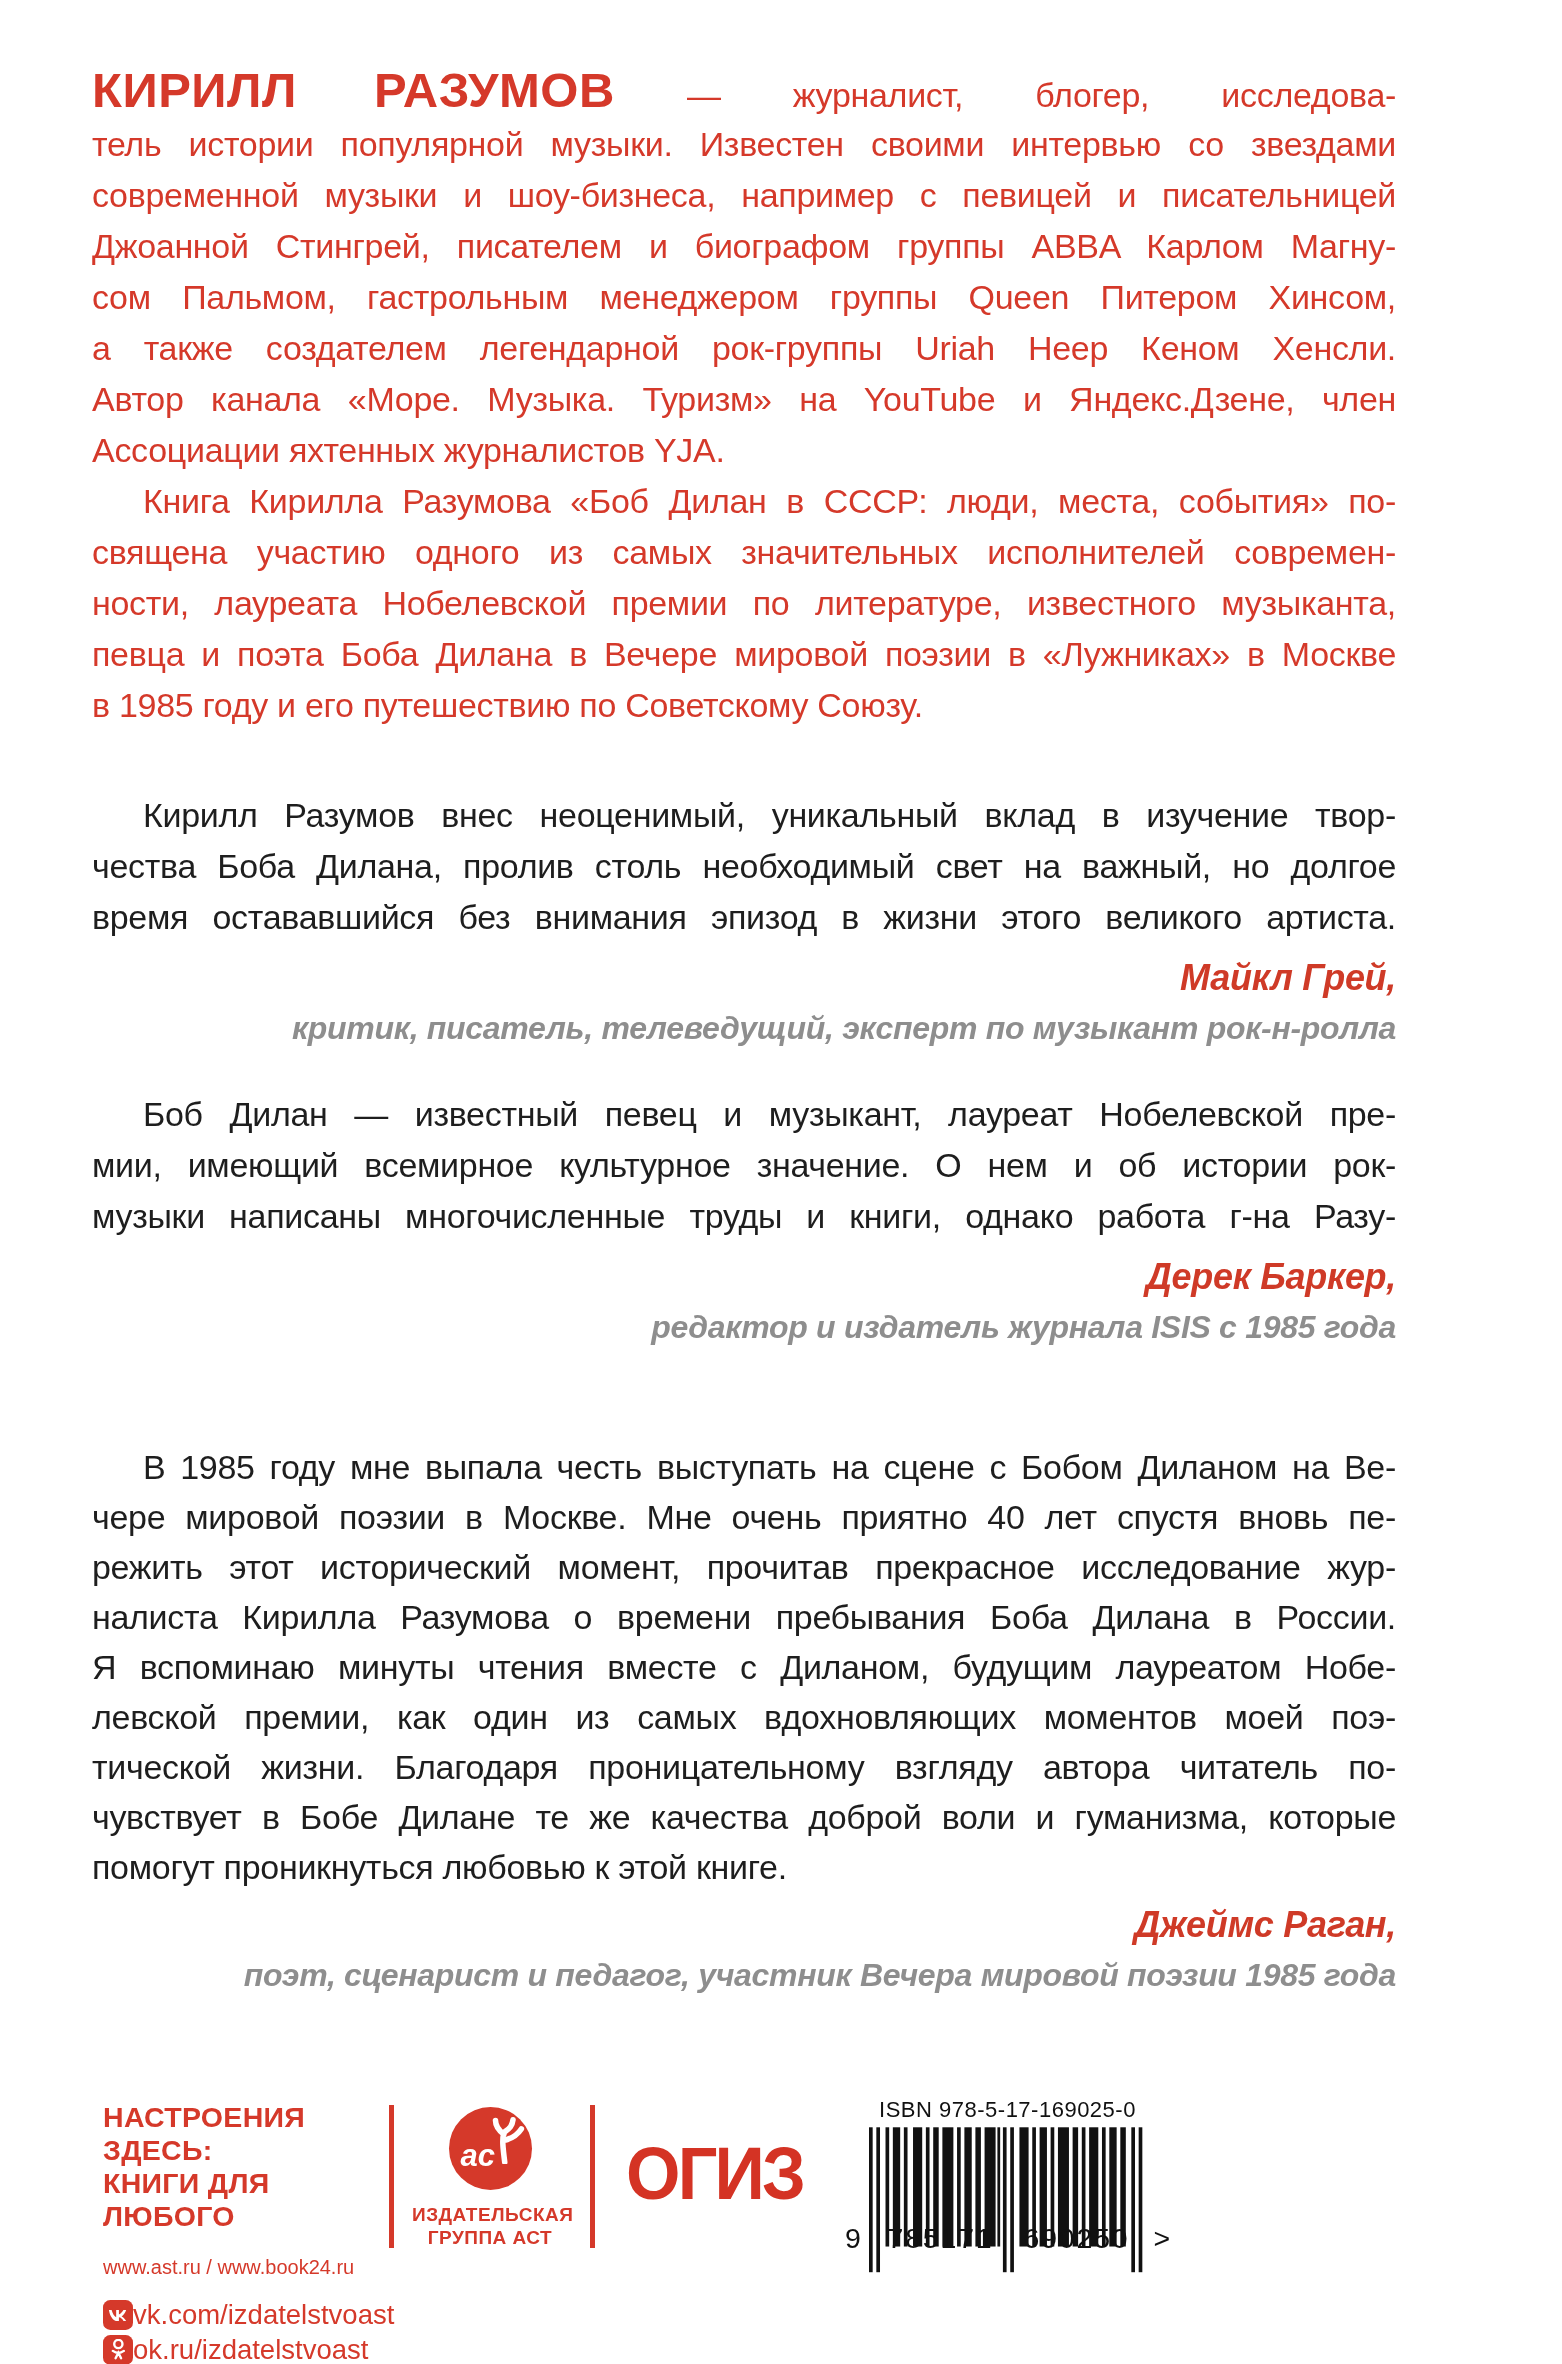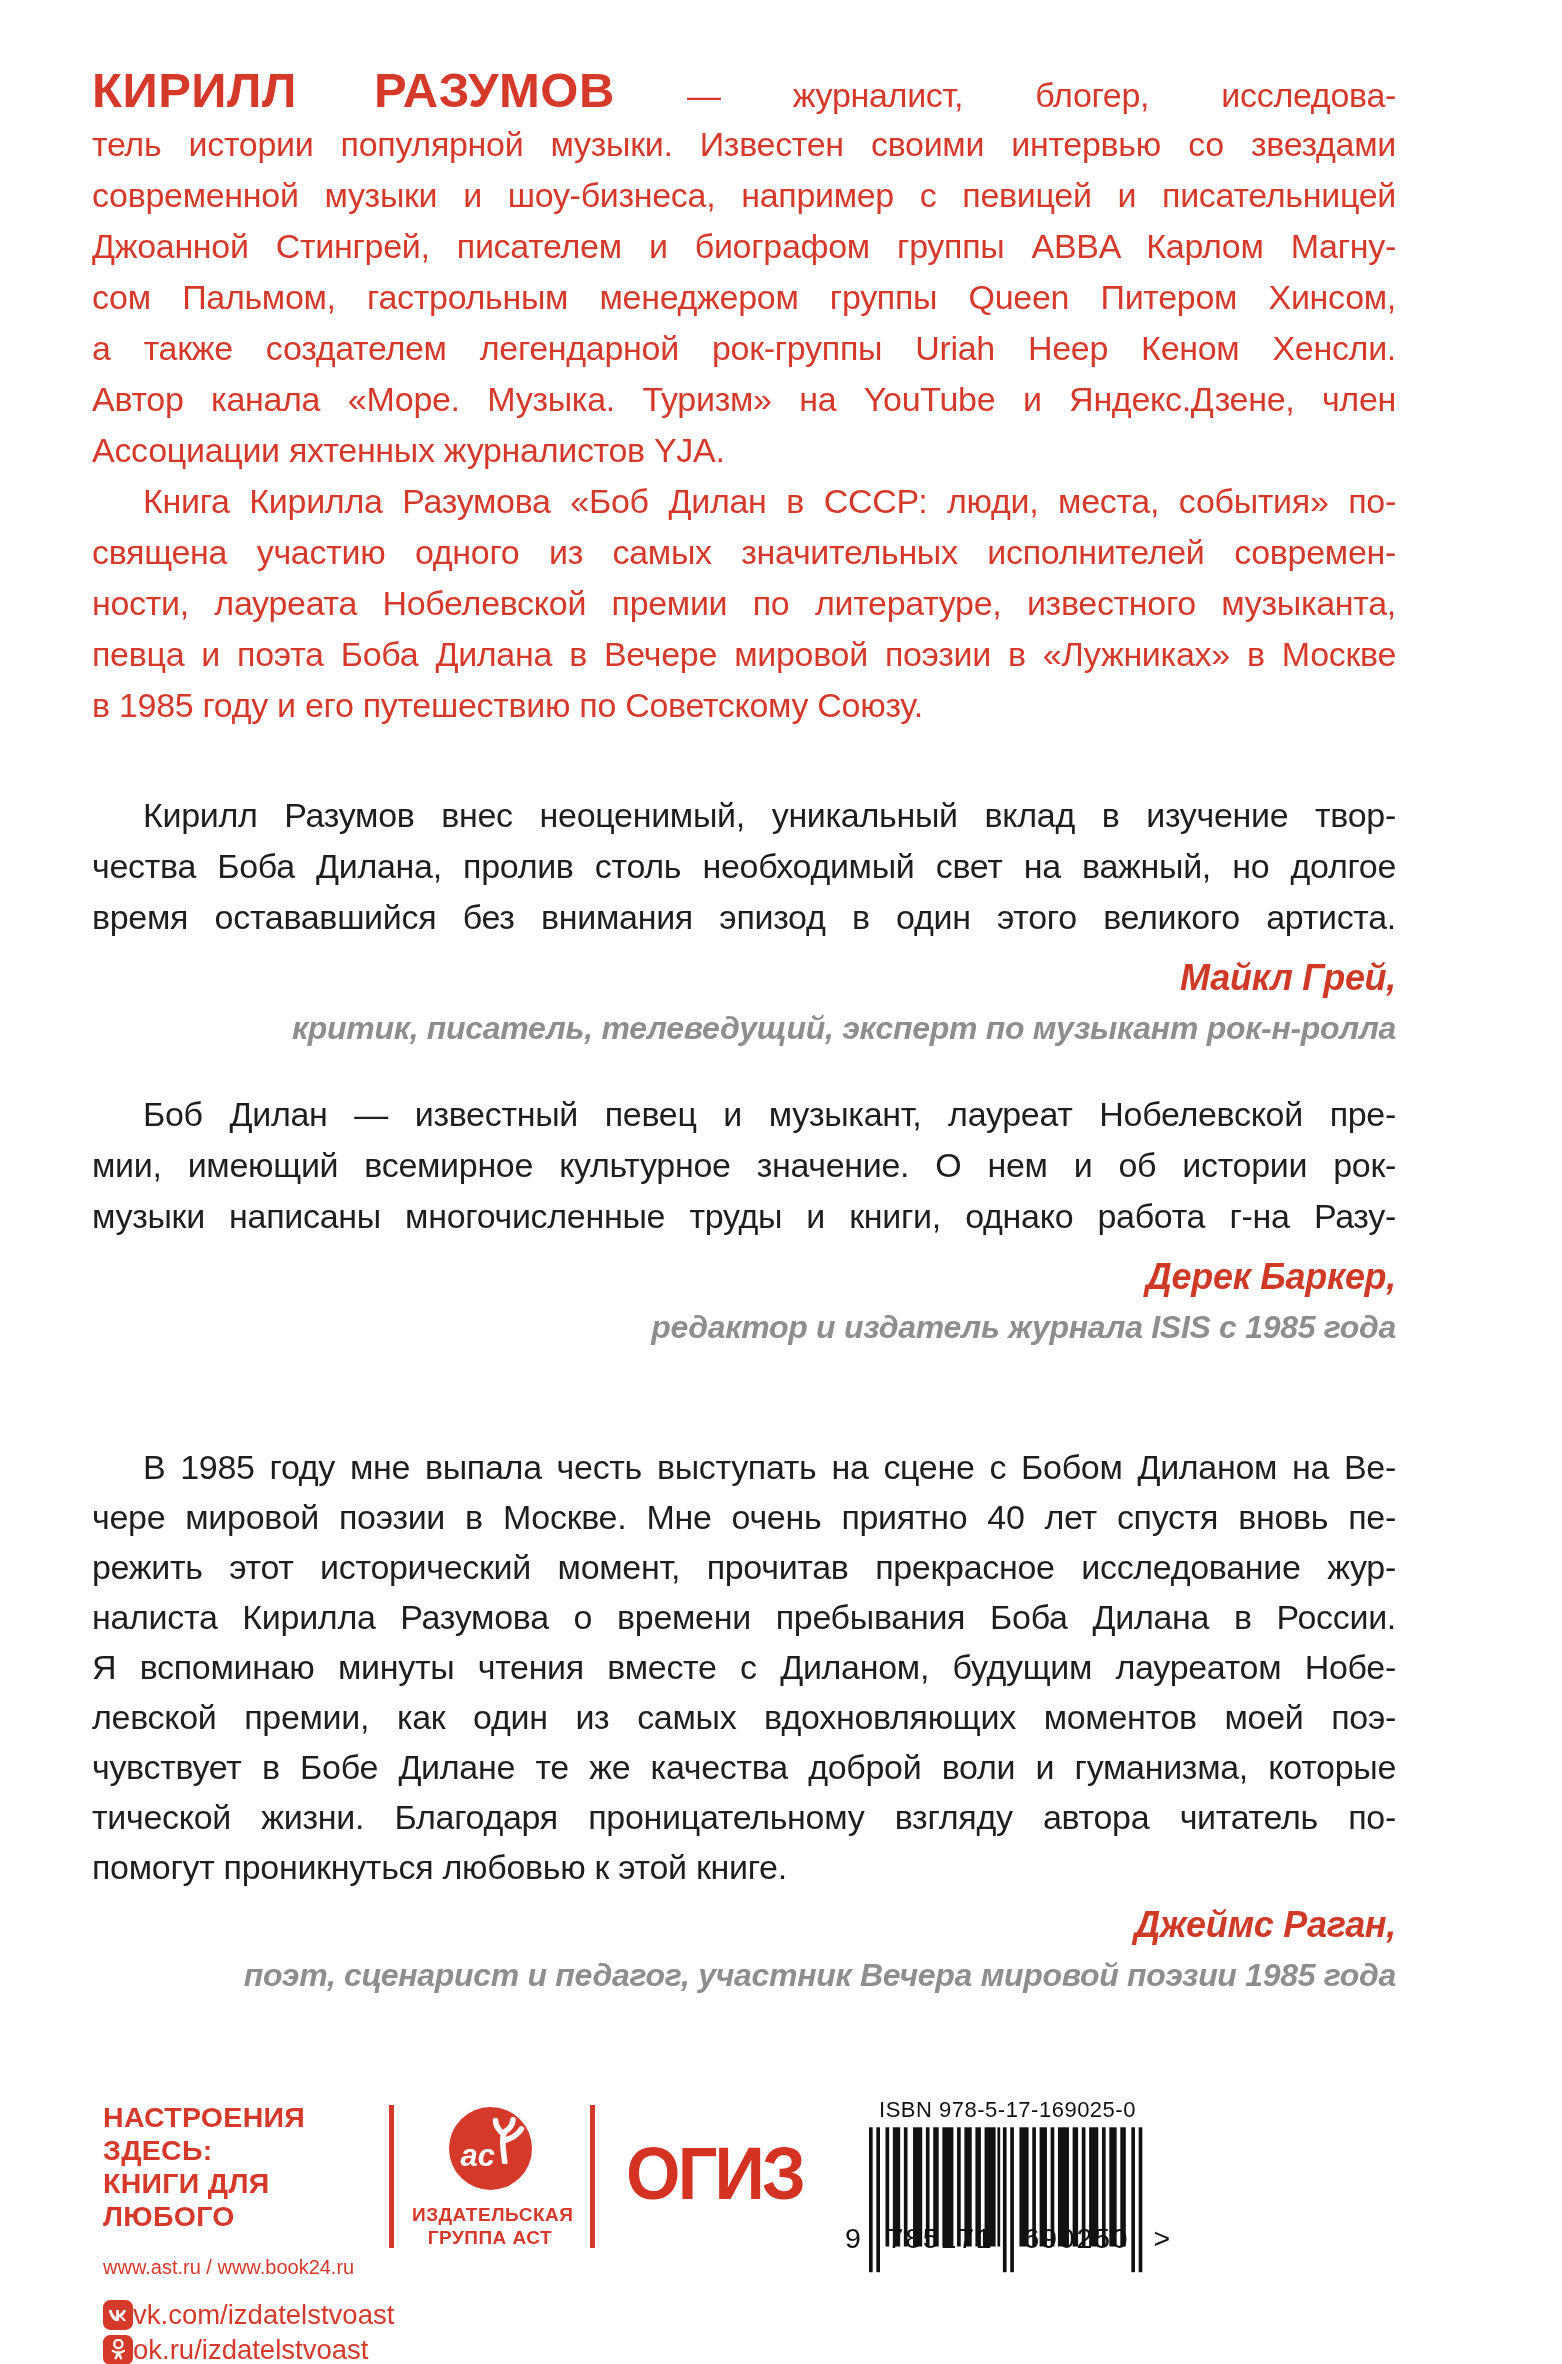--- a/index.html
+++ b/index.html
@@ -62,42 +62,42 @@
     <div class="line red indent">Книга Кирилла Разумова «Боб Дилан в СССР: люди, места, события» по-</div>
     <div class="line red">священа участию одного из самых значительных исполнителей современ-</div>
     <div class="line red">ности, лауреата Нобелевской премии по литературе, известного музыканта,</div>
     <div class="line red">певца и поэта Боба Дилана в Вечере мировой поэзии в «Лужниках» в Москве</div>
     <div class="line red last">в 1985 году и его путешествию по Советскому Союзу.</div>
   </div>
 
   <div class="abs col q" style="top:790px;">
     <div class="line dark indent">Кирилл Разумов внес неоценимый, уникальный вклад в изучение твор-</div>
     <div class="line dark">чества Боба Дилана, пролив столь необходимый свет на важный, но долгое</div>
-    <div class="line dark">время остававшийся без внимания эпизод в один этого великого артиста.</div>
+    <div class="line dark">время остававшийся без внимания эпизод в жизни этого великого артиста.</div>
     <div class="attr-name" style="margin-top:9.2px;">Майкл Грей,</div>
     <div class="attr-role">критик, писатель, телеведущий, эксперт по музыкант рок-н-ролла</div>
   </div>
 
   <div class="abs col q" style="top:1089px;">
     <div class="line dark indent">Боб Дилан — известный певец и музыкант, лауреат Нобелевской пре-</div>
     <div class="line dark">мии, имеющий всемирное культурное значение. О нем и об истории рок-</div>
     <div class="line dark">музыки написаны многочисленные труды и книги, однако работа г-на Разу-</div>
     <div class="attr-name" style="margin-top:9.2px;">Дерек Баркер,</div>
     <div class="attr-role">редактор и издатель журнала ISIS с 1985 года</div>
   </div>
 
   <div class="abs col q3" style="top:1442px;">
     <div class="line dark indent">В 1985 году мне выпала честь выступать на сцене с Бобом Диланом на Ве-</div>
     <div class="line dark">чере мировой поэзии в Москве. Мне очень приятно 40 лет спустя вновь пе-</div>
     <div class="line dark">режить этот исторический момент, прочитав прекрасное исследование жур-</div>
     <div class="line dark">налиста Кирилла Разумова о времени пребывания Боба Дилана в России.</div>
     <div class="line dark">Я вспоминаю минуты чтения вместе с Диланом, будущим лауреатом Нобе-</div>
     <div class="line dark">левской премии, как один из самых вдохновляющих моментов моей поэ-</div>
+    <div class="line dark">тической жизни. Благодаря проницательному взгляду автора читатель по-</div>
     <div class="line dark">чувствует в Бобе Дилане те же качества доброй воли и гуманизма, которые</div>
-    <div class="line dark">тической жизни. Благодаря проницательному взгляду автора читатель по-</div>
     <div class="line dark last">помогут проникнуться любовью к этой книге.</div>
     <div class="attr-name" style="margin-top:7.3px;">Джеймс Раган,</div>
     <div class="attr-role">поэт, сценарист и педагог, участник Вечера мировой поэзии 1985 года</div>
   </div>
 
   <div class="abs" style="left:103px;top:2101px;width:275px;">
     <div class="promo-bold">НАСТРОЕНИЯ ЗДЕСЬ:</div>
     <div class="promo-bold">КНИГИ ДЛЯ ЛЮБОГО</div>
     <div class="promo-url" style="margin-top:14.7px;">www.ast.ru / www.book24.ru</div>
     <div class="soc-row" style="margin-top:11px;">

